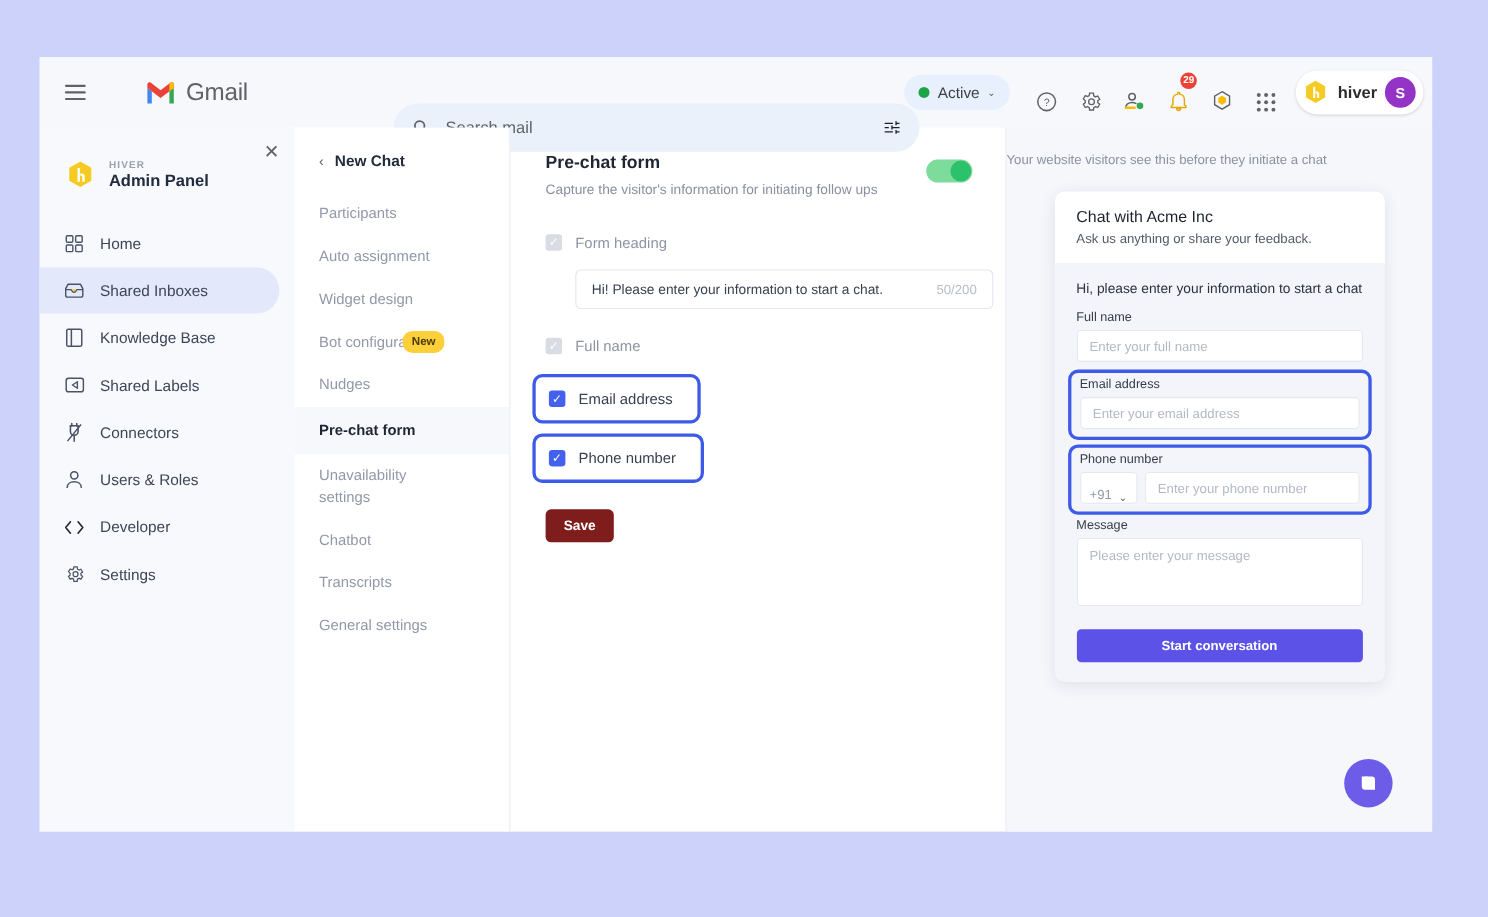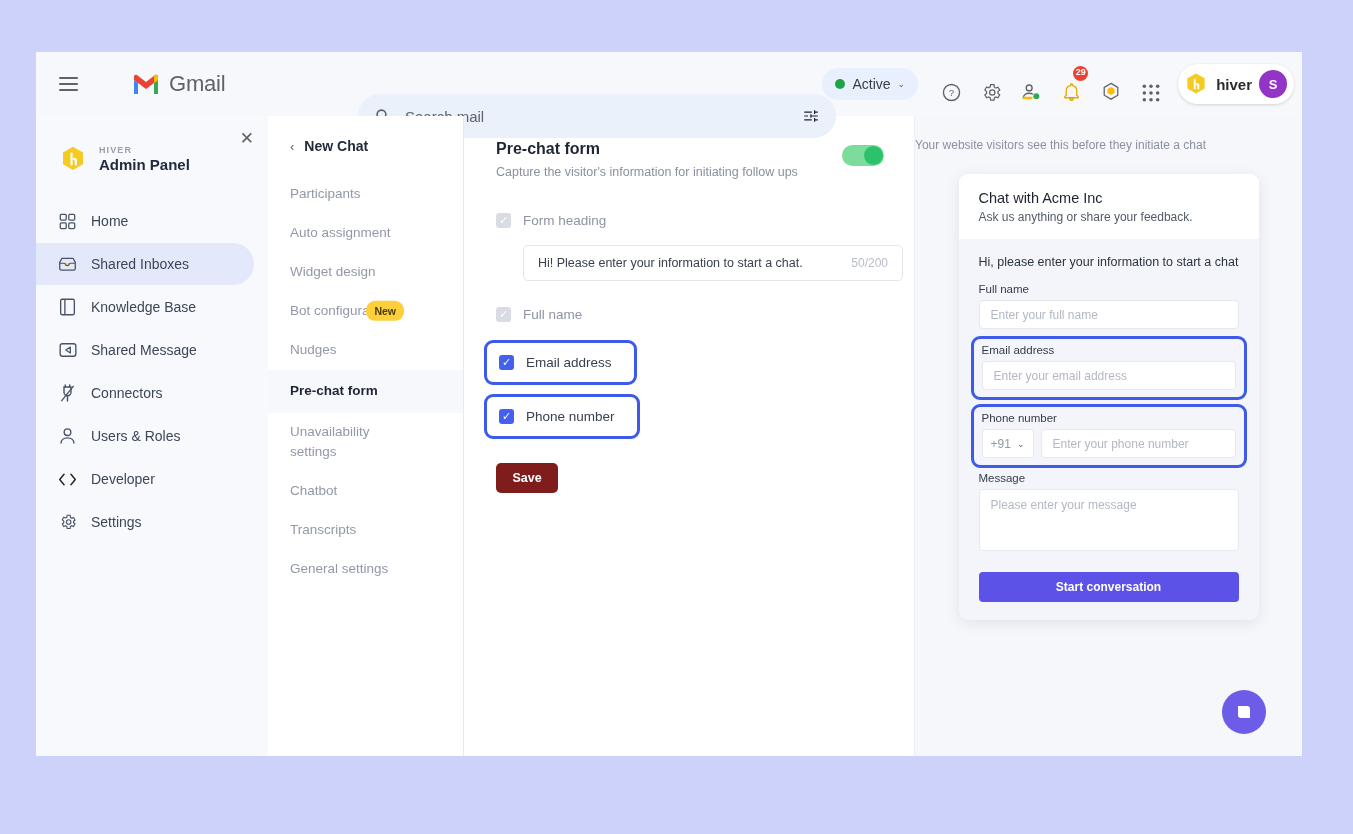--- a/index.html
+++ b/index.html
@@ -202,21 +202,21 @@
   .pv-label { font-size: 11.5px; color: #353c49; margin-bottom: 5px; display: block; }
   .pv-input {
     height: 29px; background: #fff; border: 1px solid #e6e8ee;
     border-radius: 4px; display: flex; align-items: center; padding: 0 11px;
     font-size: 12px; color: #b3b8c4;
   }
   .pv-hl { border: 3px solid #3e5ae8; border-radius: 9px; padding: 5px 8px 7px; margin: 0 -8px 4px; }
   #phone-row { display: flex; gap: 7px; }
   #phone-cc {
     width: 52px; height: 29px; background: #fff; border: 1px solid #e6e8ee;
-    border-radius: 4px; display: flex; align-items: center; justify-content: space-between;
+    border-radius: 4px; display: flex; align-items: flex-end; justify-content: space-between;
     padding: 0 8px; font-size: 12px; color: #9198a6;
   }
   #phone-num { flex: 1; text-align: right; }
   #msg-area {
     height: 62px; background: #fff; border: 1px solid #e6e8ee; border-radius: 4px;
     padding: 8px 11px; font-size: 12px; color: #b3b8c4;
   }
   #start-btn {
     margin-top: 14px; width: 100%; height: 30px;
     background: #5c52e8; color: #fff; border: none; border-radius: 4px;
@@ -381,21 +381,21 @@
           <span>Knowledge Base</span>
         </div>
 
         <div class="nav-item">
           <span class="nav-icon">
             <svg width="18" height="16" viewBox="0 0 20 17">
                 <rect x="1.3" y="1.6" width="17.4" height="13.8" rx="2.4" fill="none" stroke="#4a5365" stroke-width="1.5"></rect>
                 <path d="M12.6 5.2L7.6 8.5l5 3.3z" fill="none" stroke="#4a5365" stroke-width="1.4" stroke-linejoin="round"></path>
               </svg>
           </span>
-          <span>Shared Message</span>
+          <span>Shared Labels</span>
         </div>
 
         <div class="nav-item">
           <span class="nav-icon">
             <svg width="17" height="19" viewBox="0 0 18 20">
                 <path d="M5.3 3.2h7.4v5.4a3.7 3.7 0 0 1-7.4 0z" fill="none" stroke="#4a5365" stroke-width="1.5"></path>
                 <path d="M9 12.3V18M6.6 1v2.4M11.4 1v2.4" stroke="#4a5365" stroke-width="1.5" stroke-linecap="round"></path>
                 <path d="M2.5 18L15.5 2" stroke="#4a5365" stroke-width="1.4"></path>
               </svg>
           </span>

